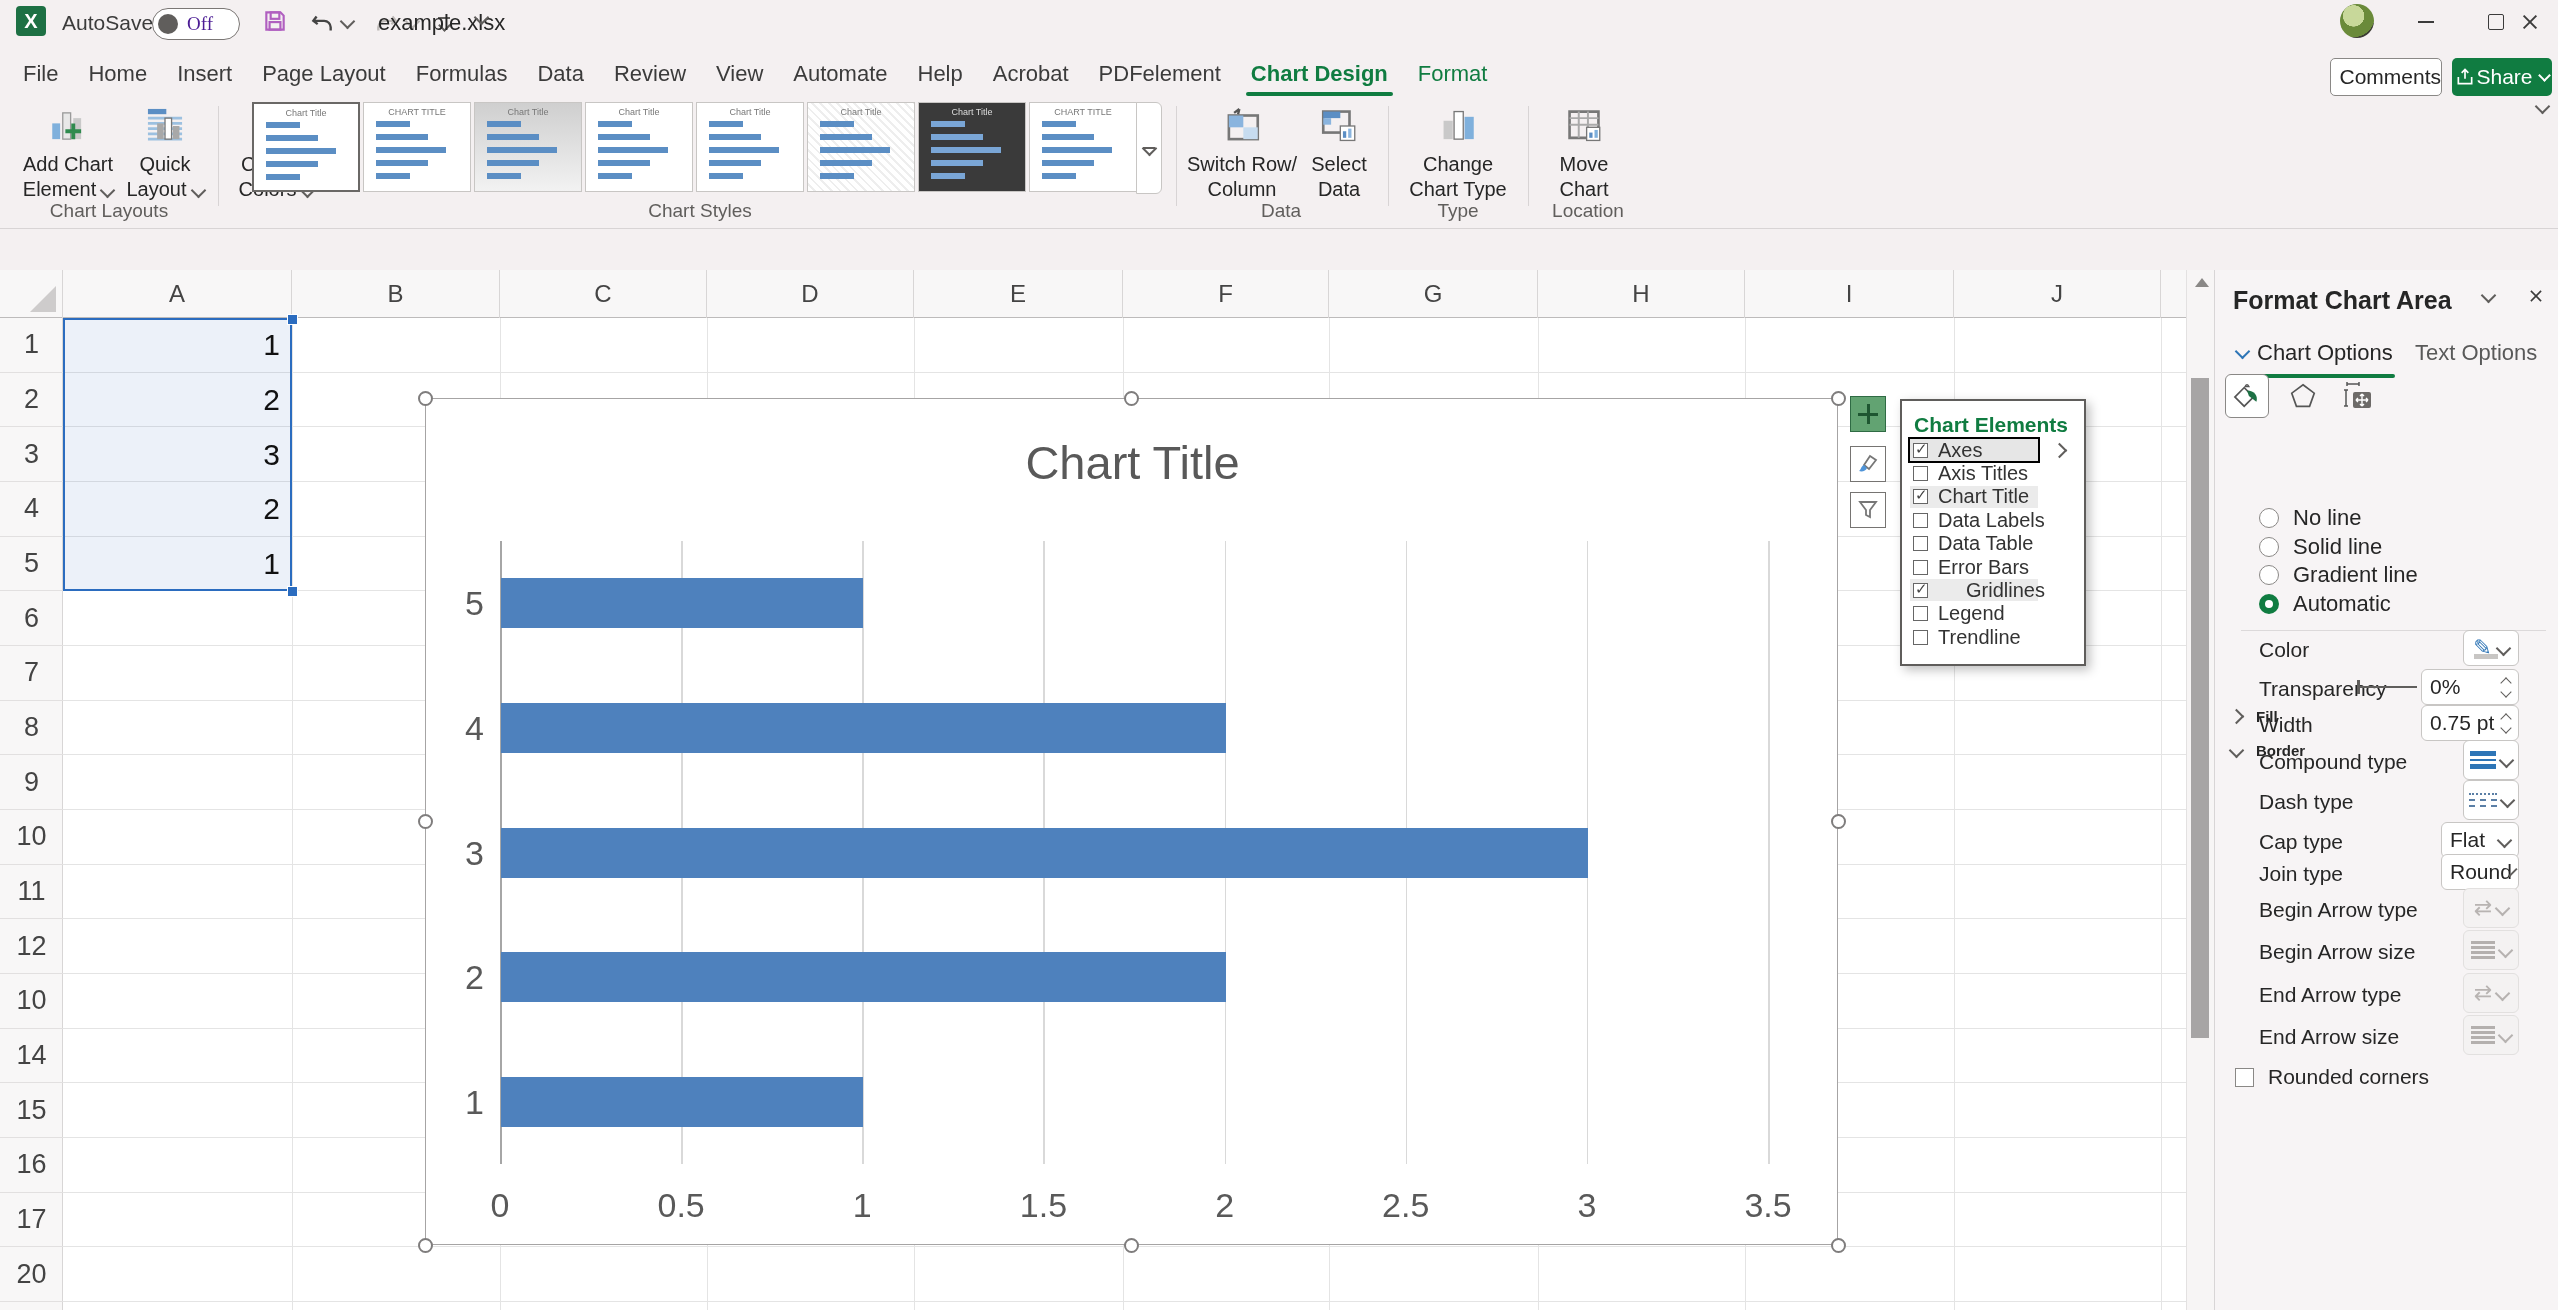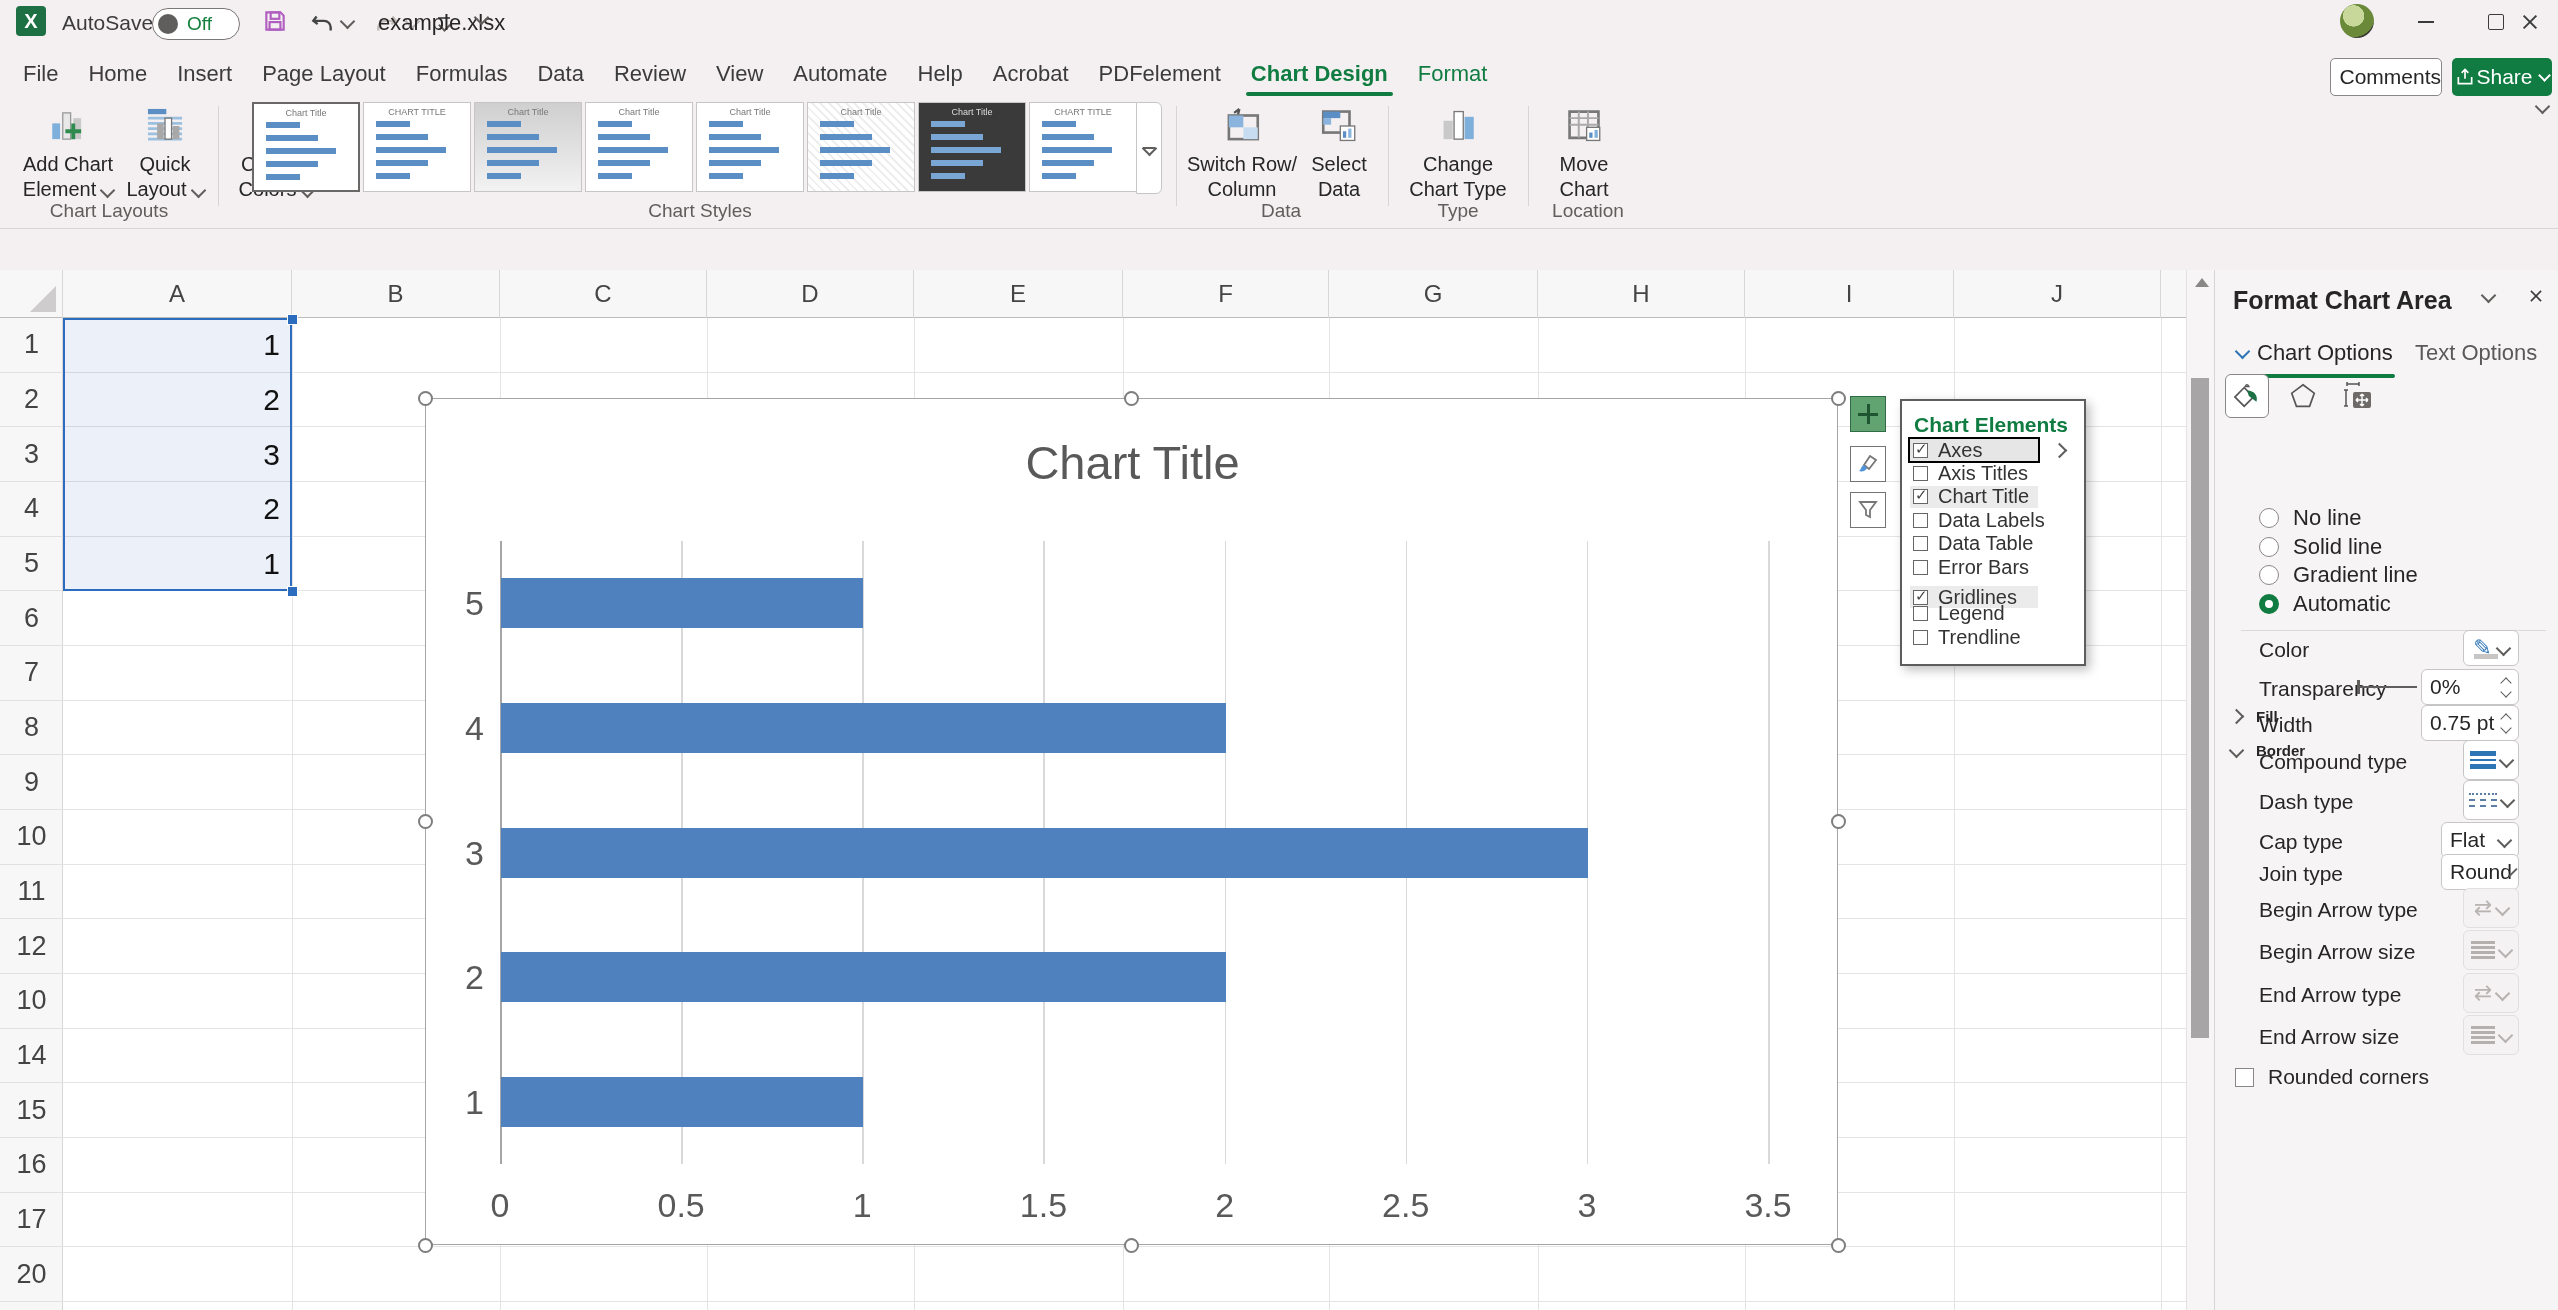--- a/index.html
+++ b/index.html
@@ -5,21 +5,21 @@
   html,body{margin:0;padding:0;background:#e8e6e7;font-family:"Liberation Sans",sans-serif;}
   .root{position:relative;width:2558px;height:1310px;background:#f4f0f1;overflow:hidden;font-family:"Liberation Sans",sans-serif;color:#3b3b3b;}
   .abs{position:absolute;}
   .flex{display:flex;align-items:center;}
   
   .titlebar{position:absolute;left:0;top:0;width:2558px;height:44px;}
   .appicon{position:absolute;left:16px;top:6px;width:30px;height:30px;background:#1d7044;border-radius:4px;color:#fff;font-weight:bold;font-size:20px;display:flex;align-items:center;justify-content:center;}
   .tb-label{font-size:21px;color:#3b3b3b;}
   .toggle{position:absolute;left:152px;top:8px;width:86px;height:30px;border:1.5px solid #7b7775;border-radius:16px;background:#fff;display:flex;align-items:center;}
   .knob{width:20px;height:20px;border-radius:50%;background:#605e5c;margin-left:5px;}
-  .toggle .st{font-size:19px;margin-left:9px;color:#15803d;}
+  .toggle .st{font-size:19px;margin-left:9px;color:#4c1d95;font-family:Liberation Serif, serif;}
   .qat{position:absolute;top:8px;height:30px;display:flex;align-items:center;gap:20px;}
   .chev{display:inline-block;width:9px;height:9px;border-right:2px solid #605e5c;border-bottom:2px solid #605e5c;transform:rotate(45deg);margin-left:6px;margin-top:-4px;}
   .chev.right{transform:rotate(-45deg);}
   .chev.dis{border-color:#b6b2b0;}
   .fname{font-size:22px;color:#262626;}
   .searchbox{position:absolute;left:1075px;top:5px;width:448px;height:34px;background:#fdfdfd;border:1px solid #c8c6c4;border-radius:6px;display:flex;align-items:center;padding-left:14px;box-sizing:border-box;}
   .searchbox .ph{color:#737171;font-size:21px;margin-left:12px;}
   .avatar{position:absolute;left:2340px;top:4px;width:34px;height:34px;border-radius:50%;background:radial-gradient(circle at 40% 35%,#c8d89a 0 35%,#6a8a3a 36% 70%,#3c3c34 71%);}
   .wbtn{position:absolute;top:0;width:56px;height:44px;display:flex;align-items:center;justify-content:center;}
   .min-glyph{width:16px;height:2px;background:#3b3b3b;}
@@ -549,21 +549,21 @@
         <div style="white-space: nowrap;">Data Labels</div>
       </div>
       <div class="fitem" style="top: 131.6px;">
         <div class="cbx"></div>
         <div style="white-space: nowrap;">Data Table</div>
       </div>
       <div class="fitem" style="top: 155px;">
         <div class="cbx"></div>
         <div style="white-space: nowrap;">Error Bars</div>
       </div>
-      <div class="fitem hl" style="top: 185px;">
+      <div class="fitem hl" style="top: 178px; gap: 28px;">
         <div class="cbx on"></div>
         <div style="white-space: nowrap;">Gridlines</div>
       </div>
       <div class="fitem" style="top: 201.8px;">
         <div class="cbx"></div>
         <div style="white-space: nowrap;">Legend</div>
       </div>
       <div class="fitem" style="top: 225.2px;">
         <div class="cbx"></div>
         <div style="white-space: nowrap;">Trendline</div>

